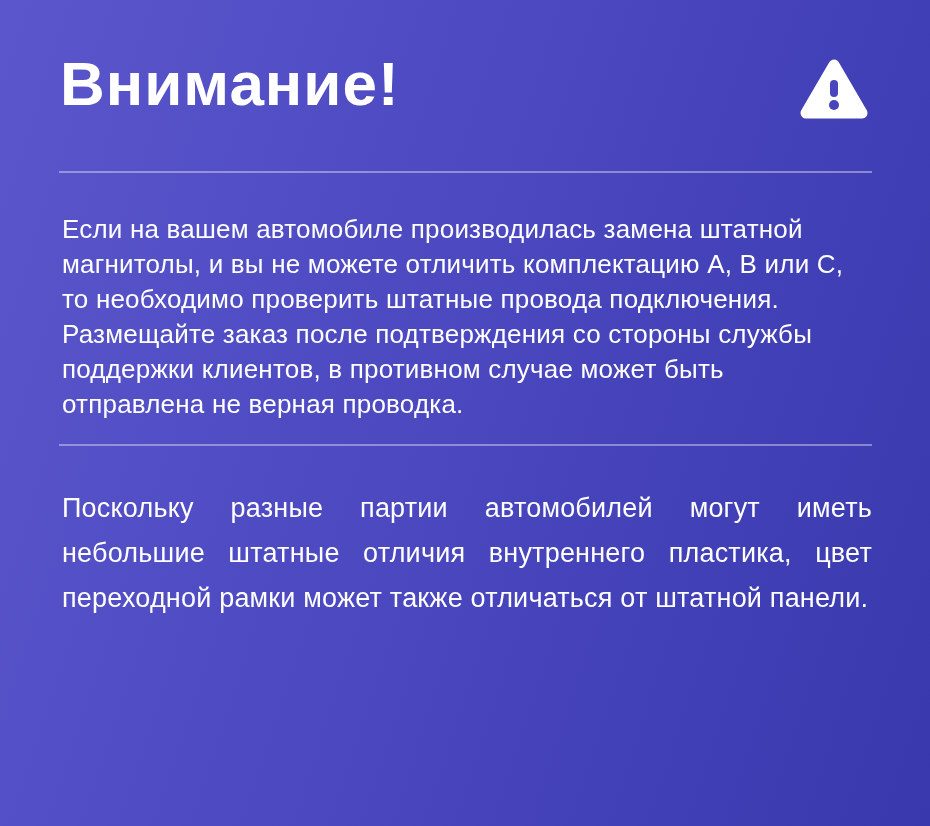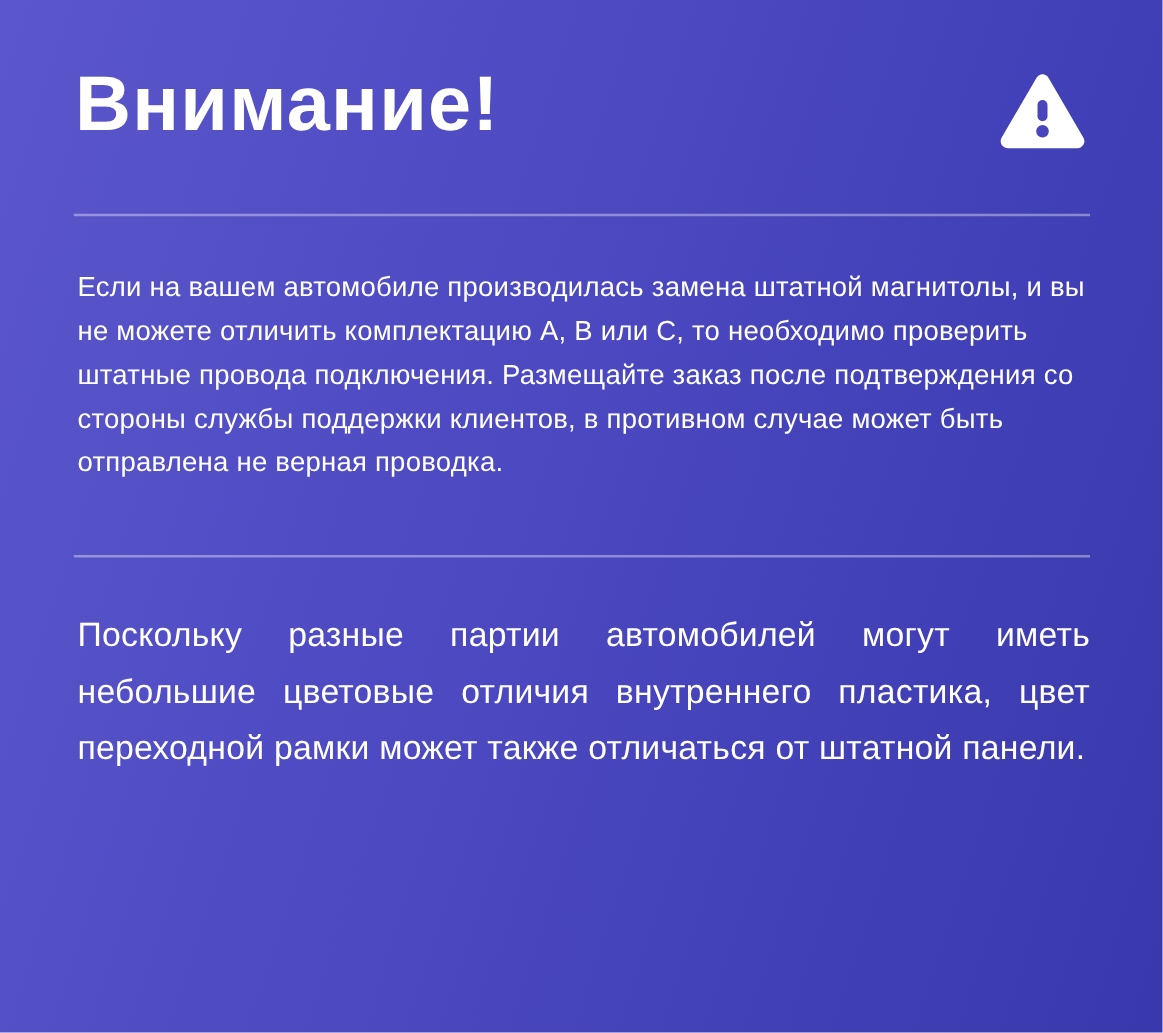--- a/index.html
+++ b/index.html
@@ -40,21 +40,21 @@
   .divider.second { top: 444px; }
   .para {
     position: absolute;
     left: 62px;
     margin: 0;
     font-weight: 400;
   }
   .para.block1 {
     top: 212px;
     width: 808px;
-    font-size: 22px;
+    font-size: 26px;
     line-height: 35px;
     letter-spacing: 0.2px;
     text-align: left;
   }
   .para-group {
     position: absolute;
     left: 62px;
     top: 486px;
     width: 810px;
     font-size: 27px;
@@ -77,16 +77,16 @@
     <circle cx="35" cy="47" r="5" fill="#4845bd"></circle>
   </svg>
 
   <div class="divider first"></div>
 
   <p class="para block1">Если на вашем автомобиле производилась замена штатной магнитолы, и вы не можете отличить комплектацию А, В или С, то необходимо проверить штатные провода подключения. Размещайте заказ после подтверждения со стороны службы поддержки клиентов, в противном случае может быть отправлена не верная проводка.</p>
 
   <div class="divider second"></div>
 
   <div class="para-group">
-    <p>Поскольку разные партии автомобилей могут иметь небольшие цветовые отличия внутреннего пластика, цвет переходной рамки может также отличаться от штатной панели.</p>
+    <p>Поскольку разные партии автомобилей могут иметь небольшие штатные отличия внутреннего пластика, цвет переходной рамки может также отличаться от штатной панели.</p>
   </div>
 
 </div>
 
 </body></html>

